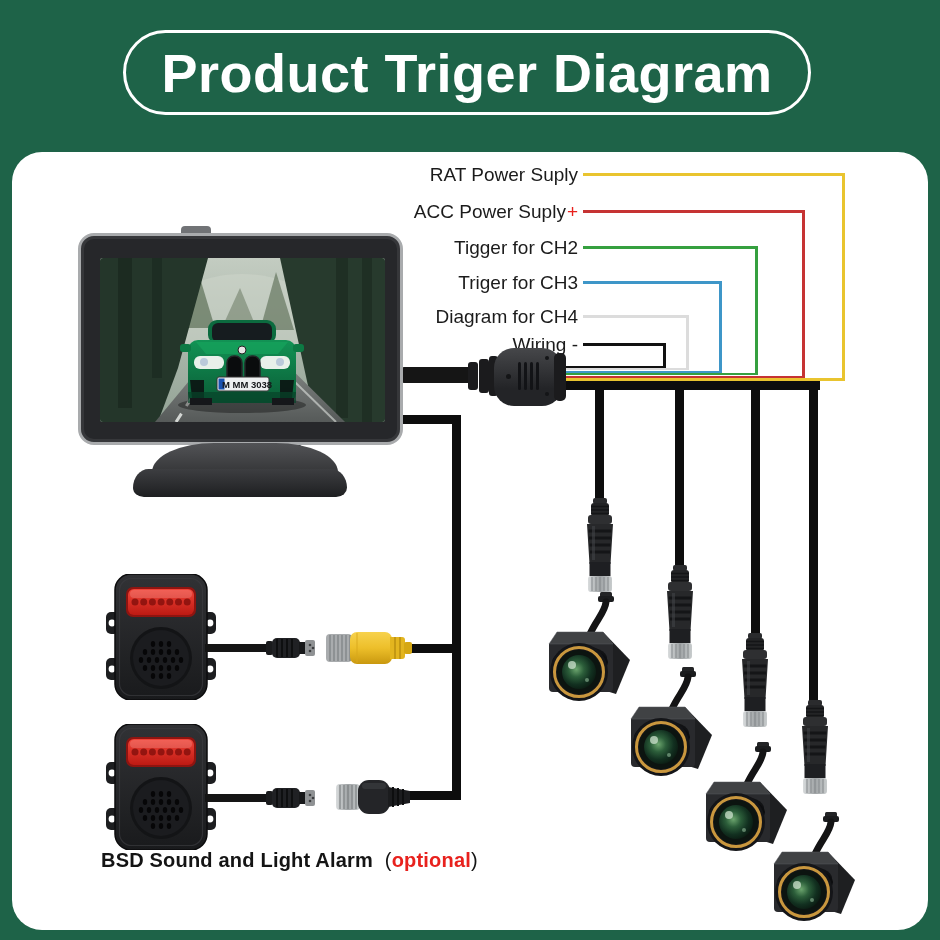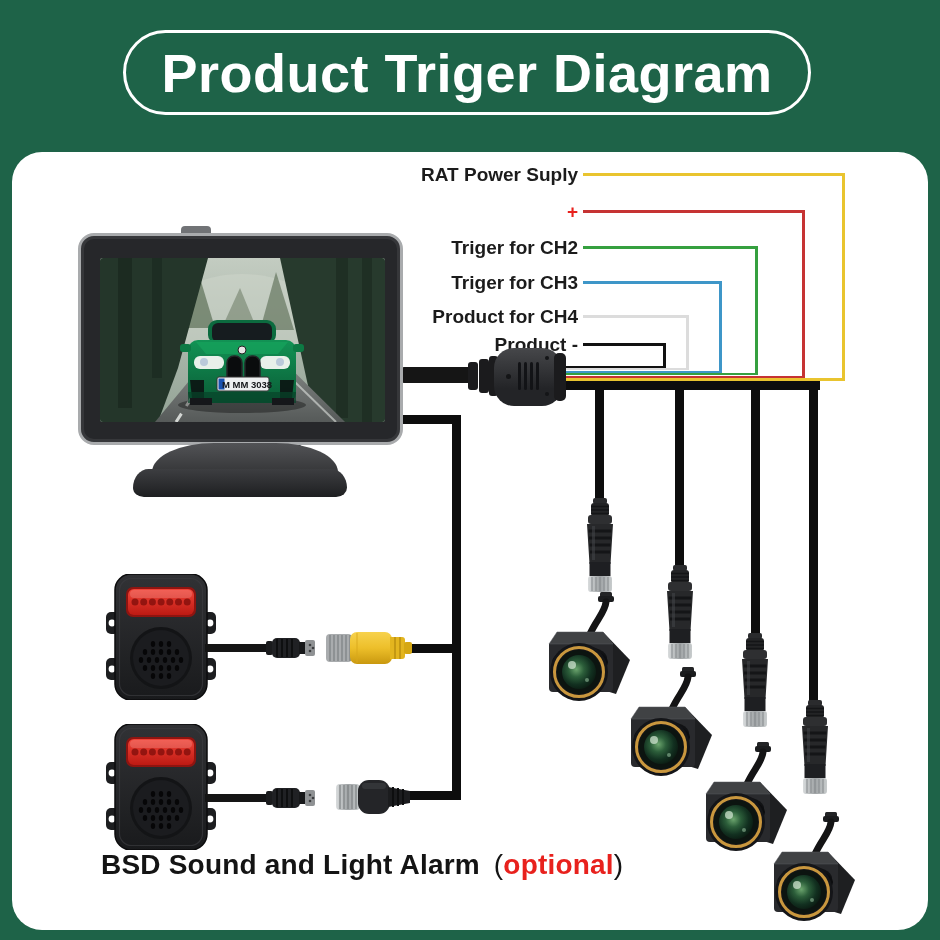--- a/index.html
+++ b/index.html
@@ -6,25 +6,25 @@
   body{width:940px;height:940px;position:relative;overflow:hidden;
        background:#1E6348;font-family:"Liberation Sans",sans-serif;}
   .abs{position:absolute;}
   .banner{position:absolute;left:123px;top:30px;width:688px;height:85px;
           border:3px solid #fff;border-radius:46px;background:#1E6348;
           display:flex;align-items:center;justify-content:center;box-sizing:border-box;}
   .banner-title{color:#fff;font-size:54px;font-weight:bold;letter-spacing:.5px;}
   .panel{position:absolute;left:12px;top:152px;width:916px;height:778px;
          background:#fff;border-radius:30px;}
   .wire-label{position:absolute;left:240px;width:338px;text-align:right;
-              font-size:19px;font-weight:bold;color:#1b1b1b;line-height:26px;
+              font-size:19px;font-weight:normal;color:#1b1b1b;line-height:26px;
               display:flex;justify-content:flex-end;gap:1px;}
   .seg{position:absolute;}
   .blk{position:absolute;background:#0d0d0d;}
-  .caption{position:absolute;left:101px;top:849px;font-size:28px;font-weight:600;
+  .caption{position:absolute;left:101px;top:849px;font-size:20px;font-weight:600;
            color:#141414;letter-spacing:.2px;}
   .caption .paren{font-weight:400;}
   .monitor{position:absolute;left:78px;top:233px;width:325px;height:212px;
            background:#26272a;border:3px solid #a9abad;border-radius:16px;
            box-sizing:border-box;box-shadow:inset 0 0 0 3px #36373a;}
   .monitor-tab{position:absolute;left:181px;top:226px;width:30px;height:10px;
            background:#717376;border-radius:4px 4px 0 0;}
   .screen{position:absolute;left:100px;top:258px;width:285px;height:164px;
           overflow:hidden;border-radius:3px;background:#7b887d;}
   .hinge{position:absolute;left:205px;top:430px;width:96px;height:36px;border-radius:50%;
@@ -229,33 +229,34 @@
 <div class="seg" style="left: 561px; top: 368px; width: 128px; height: 2px; background: rgb(220, 220, 220);"></div>
 
 <div class="seg" style="left: 583px; top: 343px; width: 83px; height: 3px; background: rgb(17, 17, 17);"></div>
 <div class="seg" style="left: 663px; top: 343px; width: 3px; height: 25px; background: rgb(17, 17, 17);"></div>
 <div class="seg" style="left: 561px; top: 366px; width: 105px; height: 2px; background: rgb(17, 17, 17);"></div>
 
 <div class="wire-label" style="top:162px">
   <span>RAT Power Suply</span>
   </div>
 <div class="wire-label" style="top:199px">
+  <span>ACC Power Suply</span>
     <span style="color: rgb(232, 33, 29);">+</span>
   </div>
 <div class="wire-label" style="top:235px">
-  <span>Triger for CH2</span>
+  <span>Tigger for CH2</span>
   </div>
 <div class="wire-label" style="top:270px">
   <span>Triger for CH3</span>
   </div>
 <div class="wire-label" style="top:304px">
-  <span>Product for CH4</span>
+  <span>Diagram for CH4</span>
   </div>
 <div class="wire-label" style="top:332px">
-  <span>Product -</span>
+  <span>Wiring -</span>
   </div>
 
 <div class="blk" style="left:505px;top:381px;width:315px;height:9px"></div>
 <div class="blk" style="left:595px;top:388px;width:9px;height:112px"></div>
 <div class="blk" style="left:675px;top:388px;width:9px;height:179px"></div>
 <div class="blk" style="left:751px;top:388px;width:9px;height:249px"></div>
 <div class="blk" style="left:809px;top:388px;width:9px;height:315px"></div>
 
 <div class="blk" style="left:397px;top:415px;width:64px;height:9px"></div>
 <div class="blk" style="left:452px;top:415px;width:9px;height:385px"></div>

